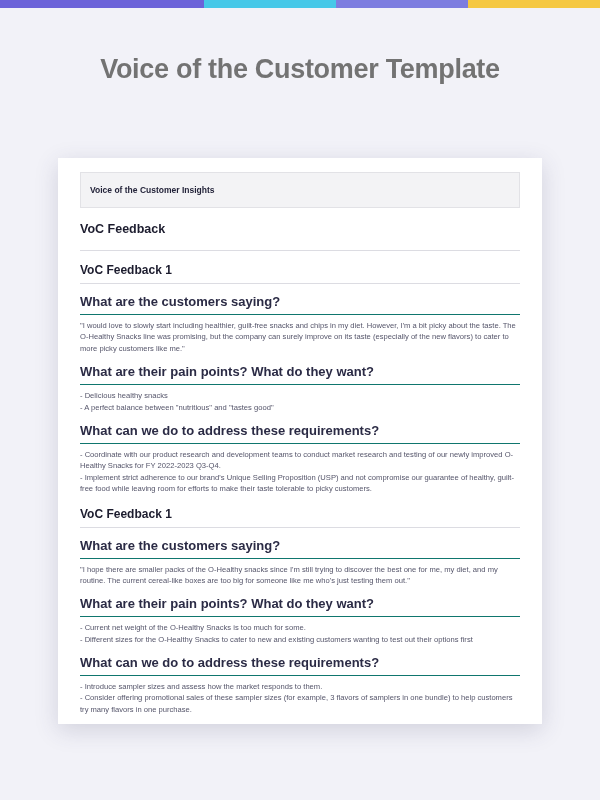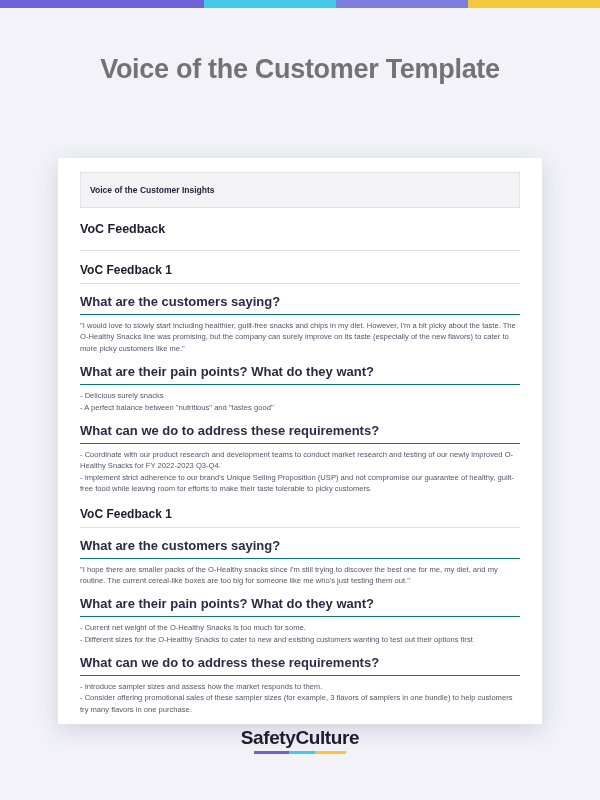--- a/index.html
+++ b/index.html
@@ -148,21 +148,21 @@
 
     <div class="section-title">VoC Feedback</div>
 
     <div>
       <div class="sub-title">VoC Feedback 1</div>
 
       <div class="question">What are the customers saying?</div>
       <div class="answer">"I would love to slowly start including healthier, guilt-free snacks and chips in my diet. However, I'm a bit picky about the taste. The O-Healthy Snacks line was promising, but the company can surely improve on its taste (especially of the new flavors) to cater to more picky customers like me."</div>
 
       <div class="question">What are their pain points? What do they want?</div>
-      <div class="answer">- Delicious surely snacks
+      <div class="answer">- Delicious healthy snacks
 - A perfect balance between "nutritious" and "tastes good"</div>
 
       <div class="question">What can we do to address these requirements?</div>
       <div class="answer">- Coordinate with our product research and development teams to conduct market research and testing of our newly improved O-Healthy Snacks for FY 2022-2023 Q3-Q4.
 - Implement strict adherence to our brand's Unique Selling Proposition (USP) and not compromise our guarantee of healthy, guilt-free food while leaving room for efforts to make their taste tolerable to picky customers.</div>
     </div>
 
     <div>
       <div class="sub-title">VoC Feedback 1</div>
 
@@ -176,16 +176,15 @@
       <div class="question">What can we do to address these requirements?</div>
       <div class="answer">- Introduce sampler sizes and assess how the market responds to them.
 - Consider offering promotional sales of these sampler sizes (for example, 3 flavors of samplers in one bundle) to help customers try many flavors in one purchase.</div>
     </div>
 
   </div>
 </div>
 
 <div class="footer">
   <div class="brand">
-    <span>SafetyCulture</span>
     <span class="underline"><span class="u1"></span><span class="u2"></span><span class="u3"></span></span>
   </div>
 </div>
 
 </body></html>

